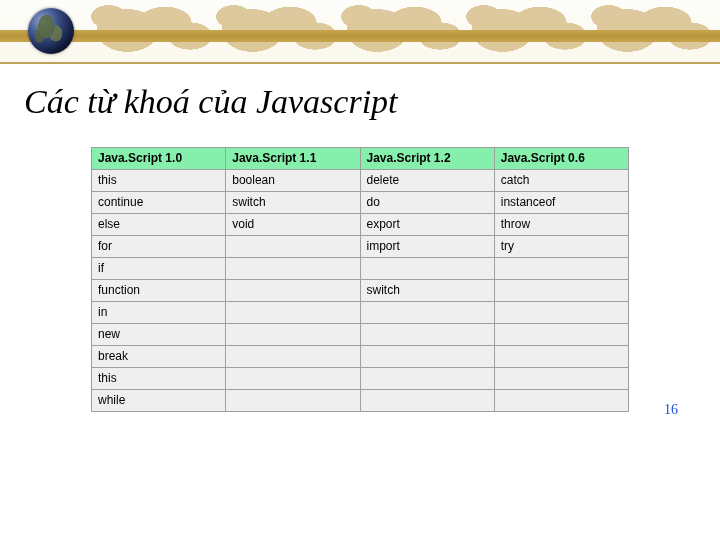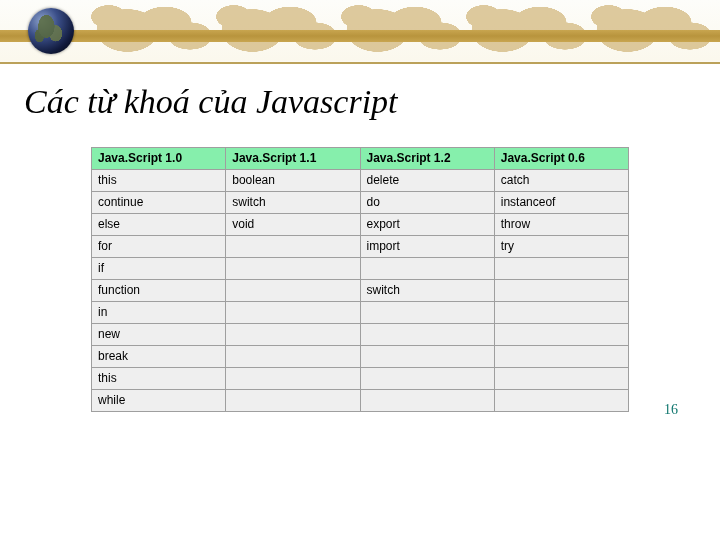--- a/index.html
+++ b/index.html
@@ -11,21 +11,21 @@
   .globe{position:absolute;left:28px;top:8px;width:46px;height:46px;z-index:3}
   .globe .ball{width:46px;height:46px;border-radius:50%;background:radial-gradient(circle at 30% 28%,#8ca2cc 0,#3a4e88 35%,#111a3c 70%,#000 100%);box-shadow:0 0 3px rgba(0,0,0,.5);position:relative;overflow:hidden}
   .globe .land{position:absolute;width:100%;height:100%;border-radius:50%;background:radial-gradient(ellipse 25% 35% at 40% 40%,#5a6b3e 0,#5a6b3e 70%,transparent 72%),radial-gradient(ellipse 20% 25% at 60% 55%,#6a7a4a 0,#6a7a4a 70%,transparent 72%),radial-gradient(ellipse 15% 20% at 25% 60%,#556639 0,#556639 70%,transparent 72%);opacity:.85}
   .banner-line{position:absolute;left:0;top:62px;width:720px;height:2px;background:#bba15a}
   .title{margin:18px 0 0 24px;font-family:'Times New Roman',Times,serif;font-style:italic;font-size:34px;color:#000}
   .table-wrap{margin:26px auto 0;width:538px}
   table{border-collapse:collapse;width:100%;background:#efefef;font-family:Verdana,Geneva,sans-serif}
   th,td{border:1px solid #9f9f9f;padding:2px 6px;text-align:left;font-size:12px;height:17px;line-height:17px}
   th{font-weight:700;font-size:12px;background:#86efac}
   td{font-weight:400}
-  .pagenum{position:absolute;right:42px;bottom:18px;font-family:'Times New Roman',serif;font-size:14px;color:#0f766e}
+  .pagenum{position:absolute;right:42px;bottom:18px;font-family:'Times New Roman',serif;font-size:14px;color:#1d4ed8}
 </style>
 </head>
 <body>
 
 <div class="slide">
   <div class="banner">
     <div class="maps">
       <div class="map"></div>
       <div class="map"></div>
       <div class="map"></div>

